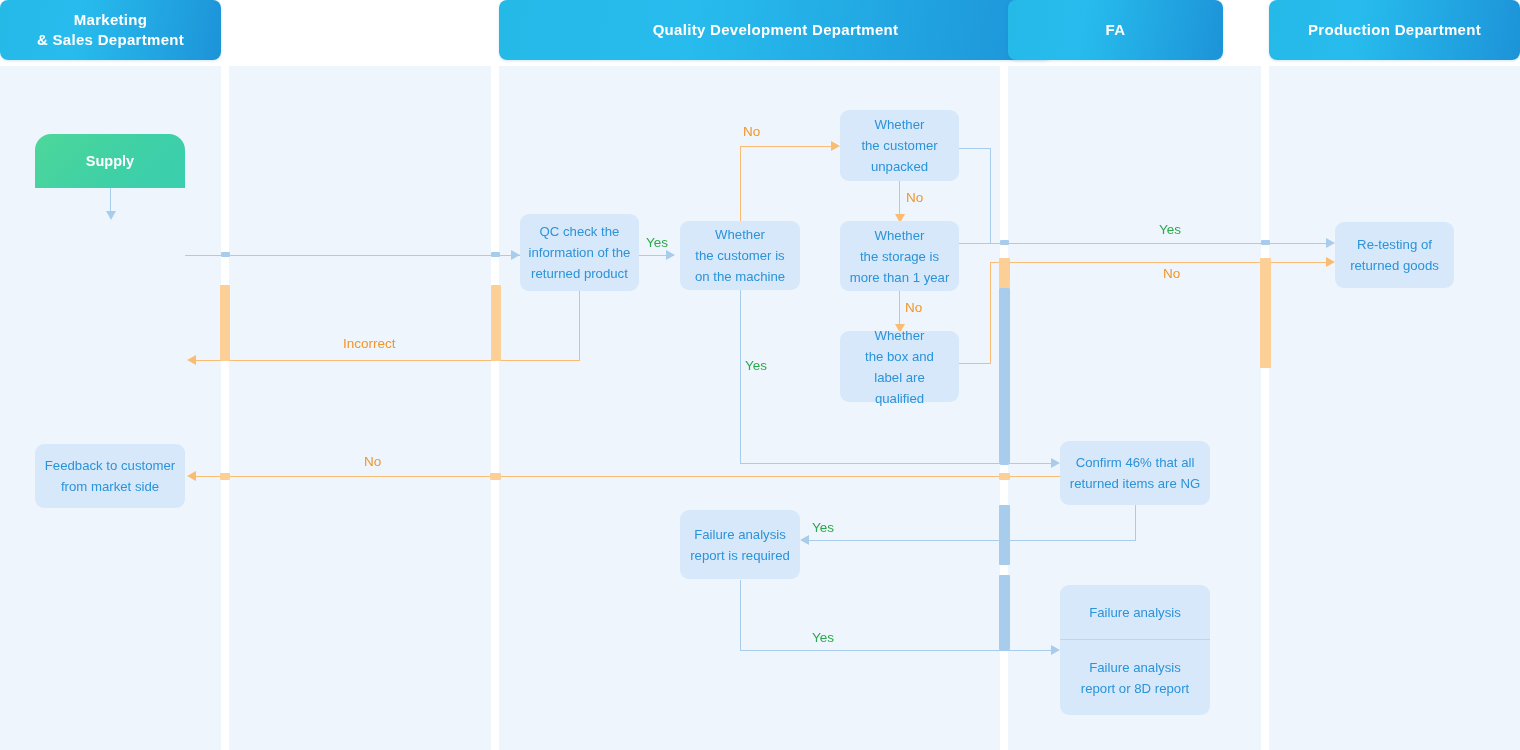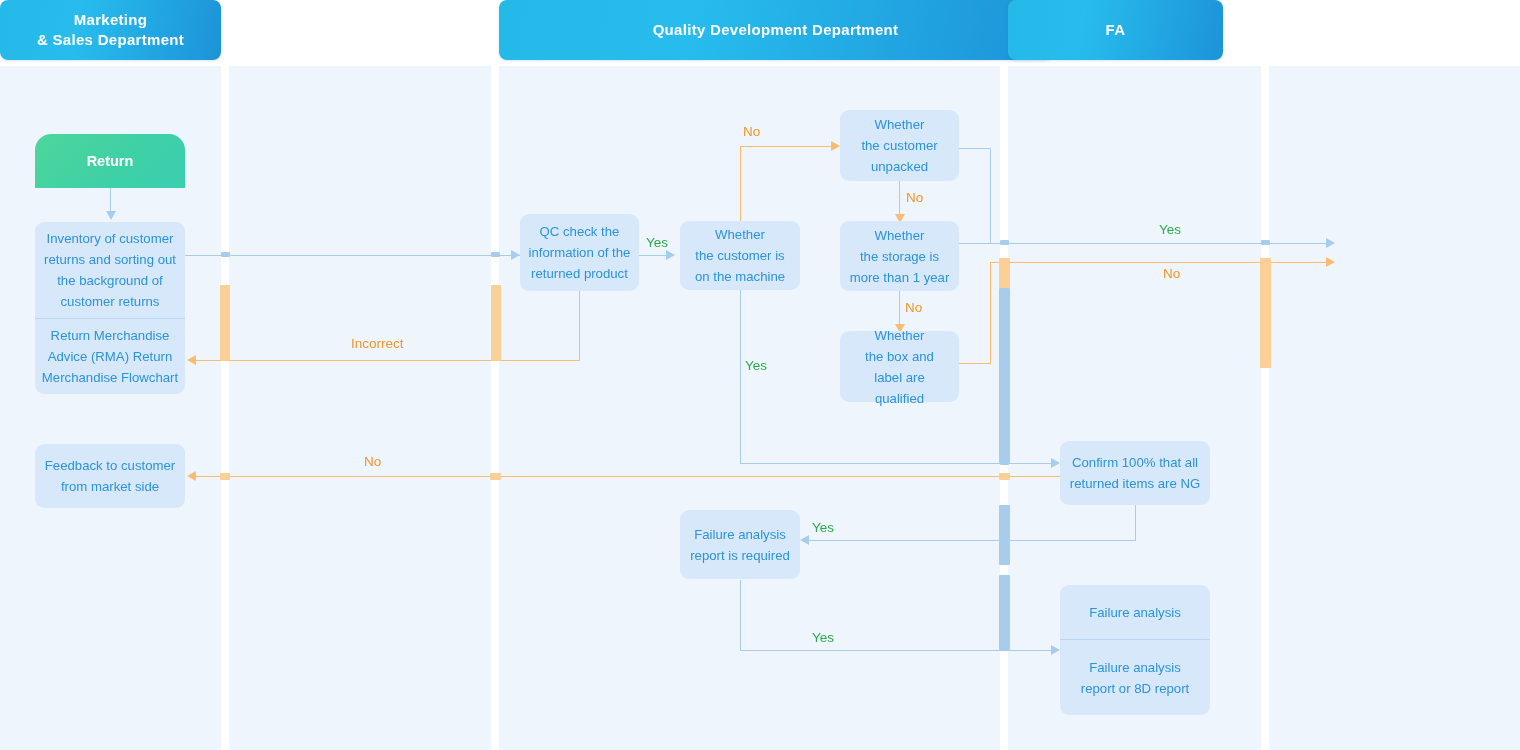--- a/index.html
+++ b/index.html
@@ -135,20 +135,23 @@
   <div class="lane-header" style="left:0px;    width:221px;">
       <span style="white-space:pre-line">Marketing
 &amp; Sales Department</span>
     </div>
   <div class="lane-header" style="left:499px;  width:553px;">
       <span style="white-space:pre-line">Quality Development Department</span>
     </div>
   <div class="lane-header" style="left:1008px; width:215px;">
       <span style="white-space:pre-line">FA</span>
     </div>
+  <div class="lane-header" style="left:1269px; width:251px;">
+      <span style="white-space:pre-line">Production Department</span>
+    </div>
 
   <div class="vline" style="left:110px; top:188px; height:26px;"></div>
   <div class="arrow down" style="left:106px; top:211px;"></div>
 
   <div class="hline" style="left:185px; top:255px; width:335px;"></div>
   <div class="arrow right" style="left:511px; top:250px;"></div>
   <div class="cross" style="left:221px; top:252px; width:9px; height:5px;"></div>
   <div class="cross" style="left:491px; top:252px; width:9px; height:5px;"></div>
 
   <div class="vline or" style="left:579px; top:291px; height:70px;"></div>
@@ -202,36 +205,23 @@
 
   <div class="vline" style="left:1135px; top:505px; height:35px;"></div>
   <div class="hline" style="left:809px; top:540px; width:327px;"></div>
   <div class="arrow left" style="left:800px; top:535px;"></div>
 
   <div class="vline" style="left:740px; top:580px; height:70px;"></div>
   <div class="hline" style="left:740px; top:650px; width:316px;"></div>
   <div class="arrow right" style="left:1051px; top:645px;"></div>
 
   <div class="node start" style="left:35px; top:134px; width:150px; height:54px;">
-    <span>Return</span>
-  </div>
-
-  <div class="node stacked" style="left:35px; top:222px; width:150px; height:172px;">
-    <div class="seg">
-      <span>Inventory of customer
-returns and sorting out
-the background of
-customer returns</span>
-    </div>
-    <div class="seg">
-      <span>Return Merchandise
-Advice (RMA) Return
-Merchandise Flowchart</span>
-    </div>
-  </div>
+    <span>Supply</span>
+  </div>
+
 
   <div class="node" style="left:520px; top:214px; width:119px; height:77px;">
     <span>QC check the
 information of the
 returned product</span>
   </div>
 
   <div class="node" style="left:35px; top:444px; width:150px; height:64px;">
     <span>Feedback to customer
 from market side</span>
@@ -255,45 +245,49 @@
 more than 1 year</span>
   </div>
 
   <div class="node" style="left:840px; top:331px; width:119px; height:71px;">
     <span>Whether
 the box and
 label are qualified</span>
   </div>
 
   <div class="node" style="left:1060px; top:441px; width:150px; height:64px;">
-    <span>Confirm 100% that all
+    <span>Confirm 46% that all
 returned items are NG</span>
   </div>
 
   <div class="node" style="left:680px; top:510px; width:120px; height:69px;">
     <span>Failure analysis
 report is required</span>
   </div>
 
   <div class="node stacked" style="left:1060px; top:585px; width:150px; height:130px;">
     <div class="seg">
       <span>Failure analysis</span>
     </div>
     <div class="seg">
       <span>Failure analysis
 report or 8D report</span>
     </div>
   </div>
 
+  <div class="node" style="left:1335px; top:222px; width:119px; height:66px;">
+    <span>Re-testing of
+returned goods</span>
+  </div>
 
   <div class="lbl yes" style="left:646px; top:235px;">Yes</div>
   <div class="lbl no" style="left:743px; top:124px;">No</div>
   <div class="lbl yes" style="left:745px; top:358px;">Yes</div>
   <div class="lbl no" style="left:906px; top:190px;">No</div>
   <div class="lbl no" style="left:905px; top:300px;">No</div>
-  <div class="lbl no" style="left:351px; top:336px;">Incorrect</div>
+  <div class="lbl no" style="left:343px; top:336px;">Incorrect</div>
   <div class="lbl no" style="left:364px; top:454px;">No</div>
   <div class="lbl yes" style="left:1159px; top:222px;">Yes</div>
   <div class="lbl no" style="left:1163px; top:266px;">No</div>
   <div class="lbl yes" style="left:812px; top:520px;">Yes</div>
   <div class="lbl yes" style="left:812px; top:630px;">Yes</div>
 
 </div>
 
 </body></html>

